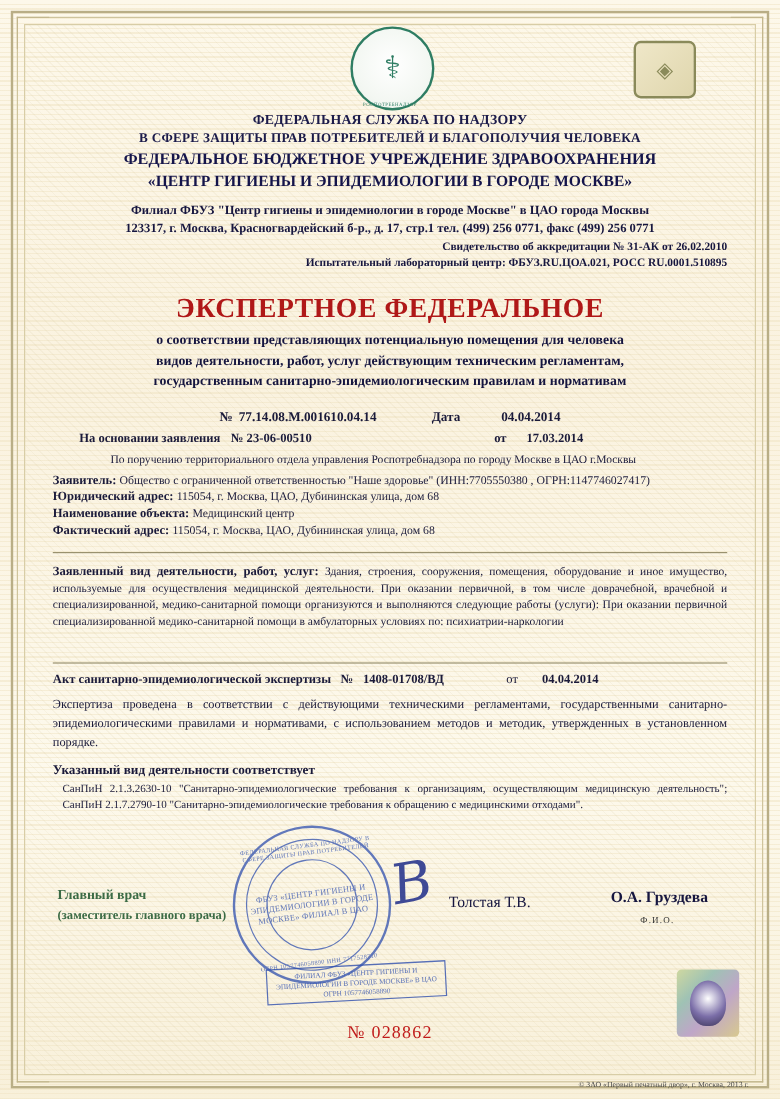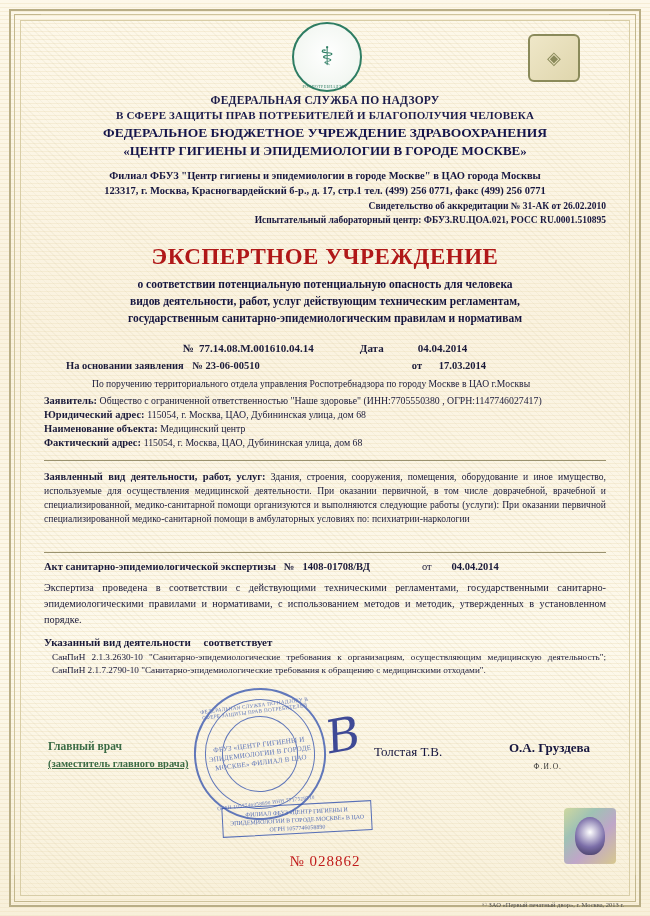--- a/index.html
+++ b/index.html
@@ -208,21 +208,21 @@
     margin-top: 8px;
     font-size: 10.3px;
     line-height: 1.55;
     text-align: justify;
   }
   .conform {
     margin-top: 8px;
     font-size: 11px;
     font-weight: bold;
   }
-  .conform .word { margin-left: 10px; }
+  .conform .word { margin-left: 0; }
   .sanpin {
     margin-top: 3px;
     font-size: 9.2px;
     line-height: 1.5;
     text-align: justify;
     padding-left: 8px;
   }
 
   
   .sig-area {
@@ -238,21 +238,20 @@
     font-weight: bold;
     color: #3b6b45;
   }
   .sig-subtitle {
     position: absolute;
     left: 4px;
     top: 46px;
     font-size: 10.5px;
     font-weight: bold;
     color: #3b6b45;
-    text-decoration: underline;
   }
   .sig-name {
     position: absolute;
     right: 16px;
     top: 28px;
     font-size: 13px;
     font-weight: bold;
     color: #16163f;
   }
   .sig-fio {
@@ -419,23 +418,23 @@
 
     <div class="branch">
       <div>Филиал ФБУЗ "Центр гигиены и эпидемиологии в городе Москве" в ЦАО города Москвы</div>
       <div>123317, г. Москва,  Красногвардейский б-р.,  д. 17, стр.1 тел. (499) 256 0771, факс (499) 256 0771</div>
     </div>
     <div class="accred">
       <div>Свидетельство об аккредитации № 31-АК от 26.02.2010</div>
       <div>Испытательный лабораторный центр: ФБУЗ.RU.ЦОА.021, РОСС RU.0001.510895</div>
     </div>
 
-    <div class="main-title">ЭКСПЕРТНОЕ УЧРЕЖДЕНИЕ</div>
+    <div class="main-title">ЭКСПЕРТНОЕ ФЕДЕРАЛЬНОЕ</div>
     <div class="subtitle">
-      <div>о  соответствии потенциальную потенциальную опасность для человека</div>
+      <div>о  соответствии представляющих потенциальную помещения для человека</div>
       <div>видов деятельности, работ, услуг действующим техническим регламентам,</div>
       <div>государственным санитарно-эпидемиологическим правилам и нормативам</div>
     </div>
 
     <div class="numrow">
       <span class="lbl">№</span>
       <span class="val">77.14.08.М.001610.04.14</span>
       <span class="dt-lbl">Дата</span>
       <span>04.04.2014</span>
     </div>

